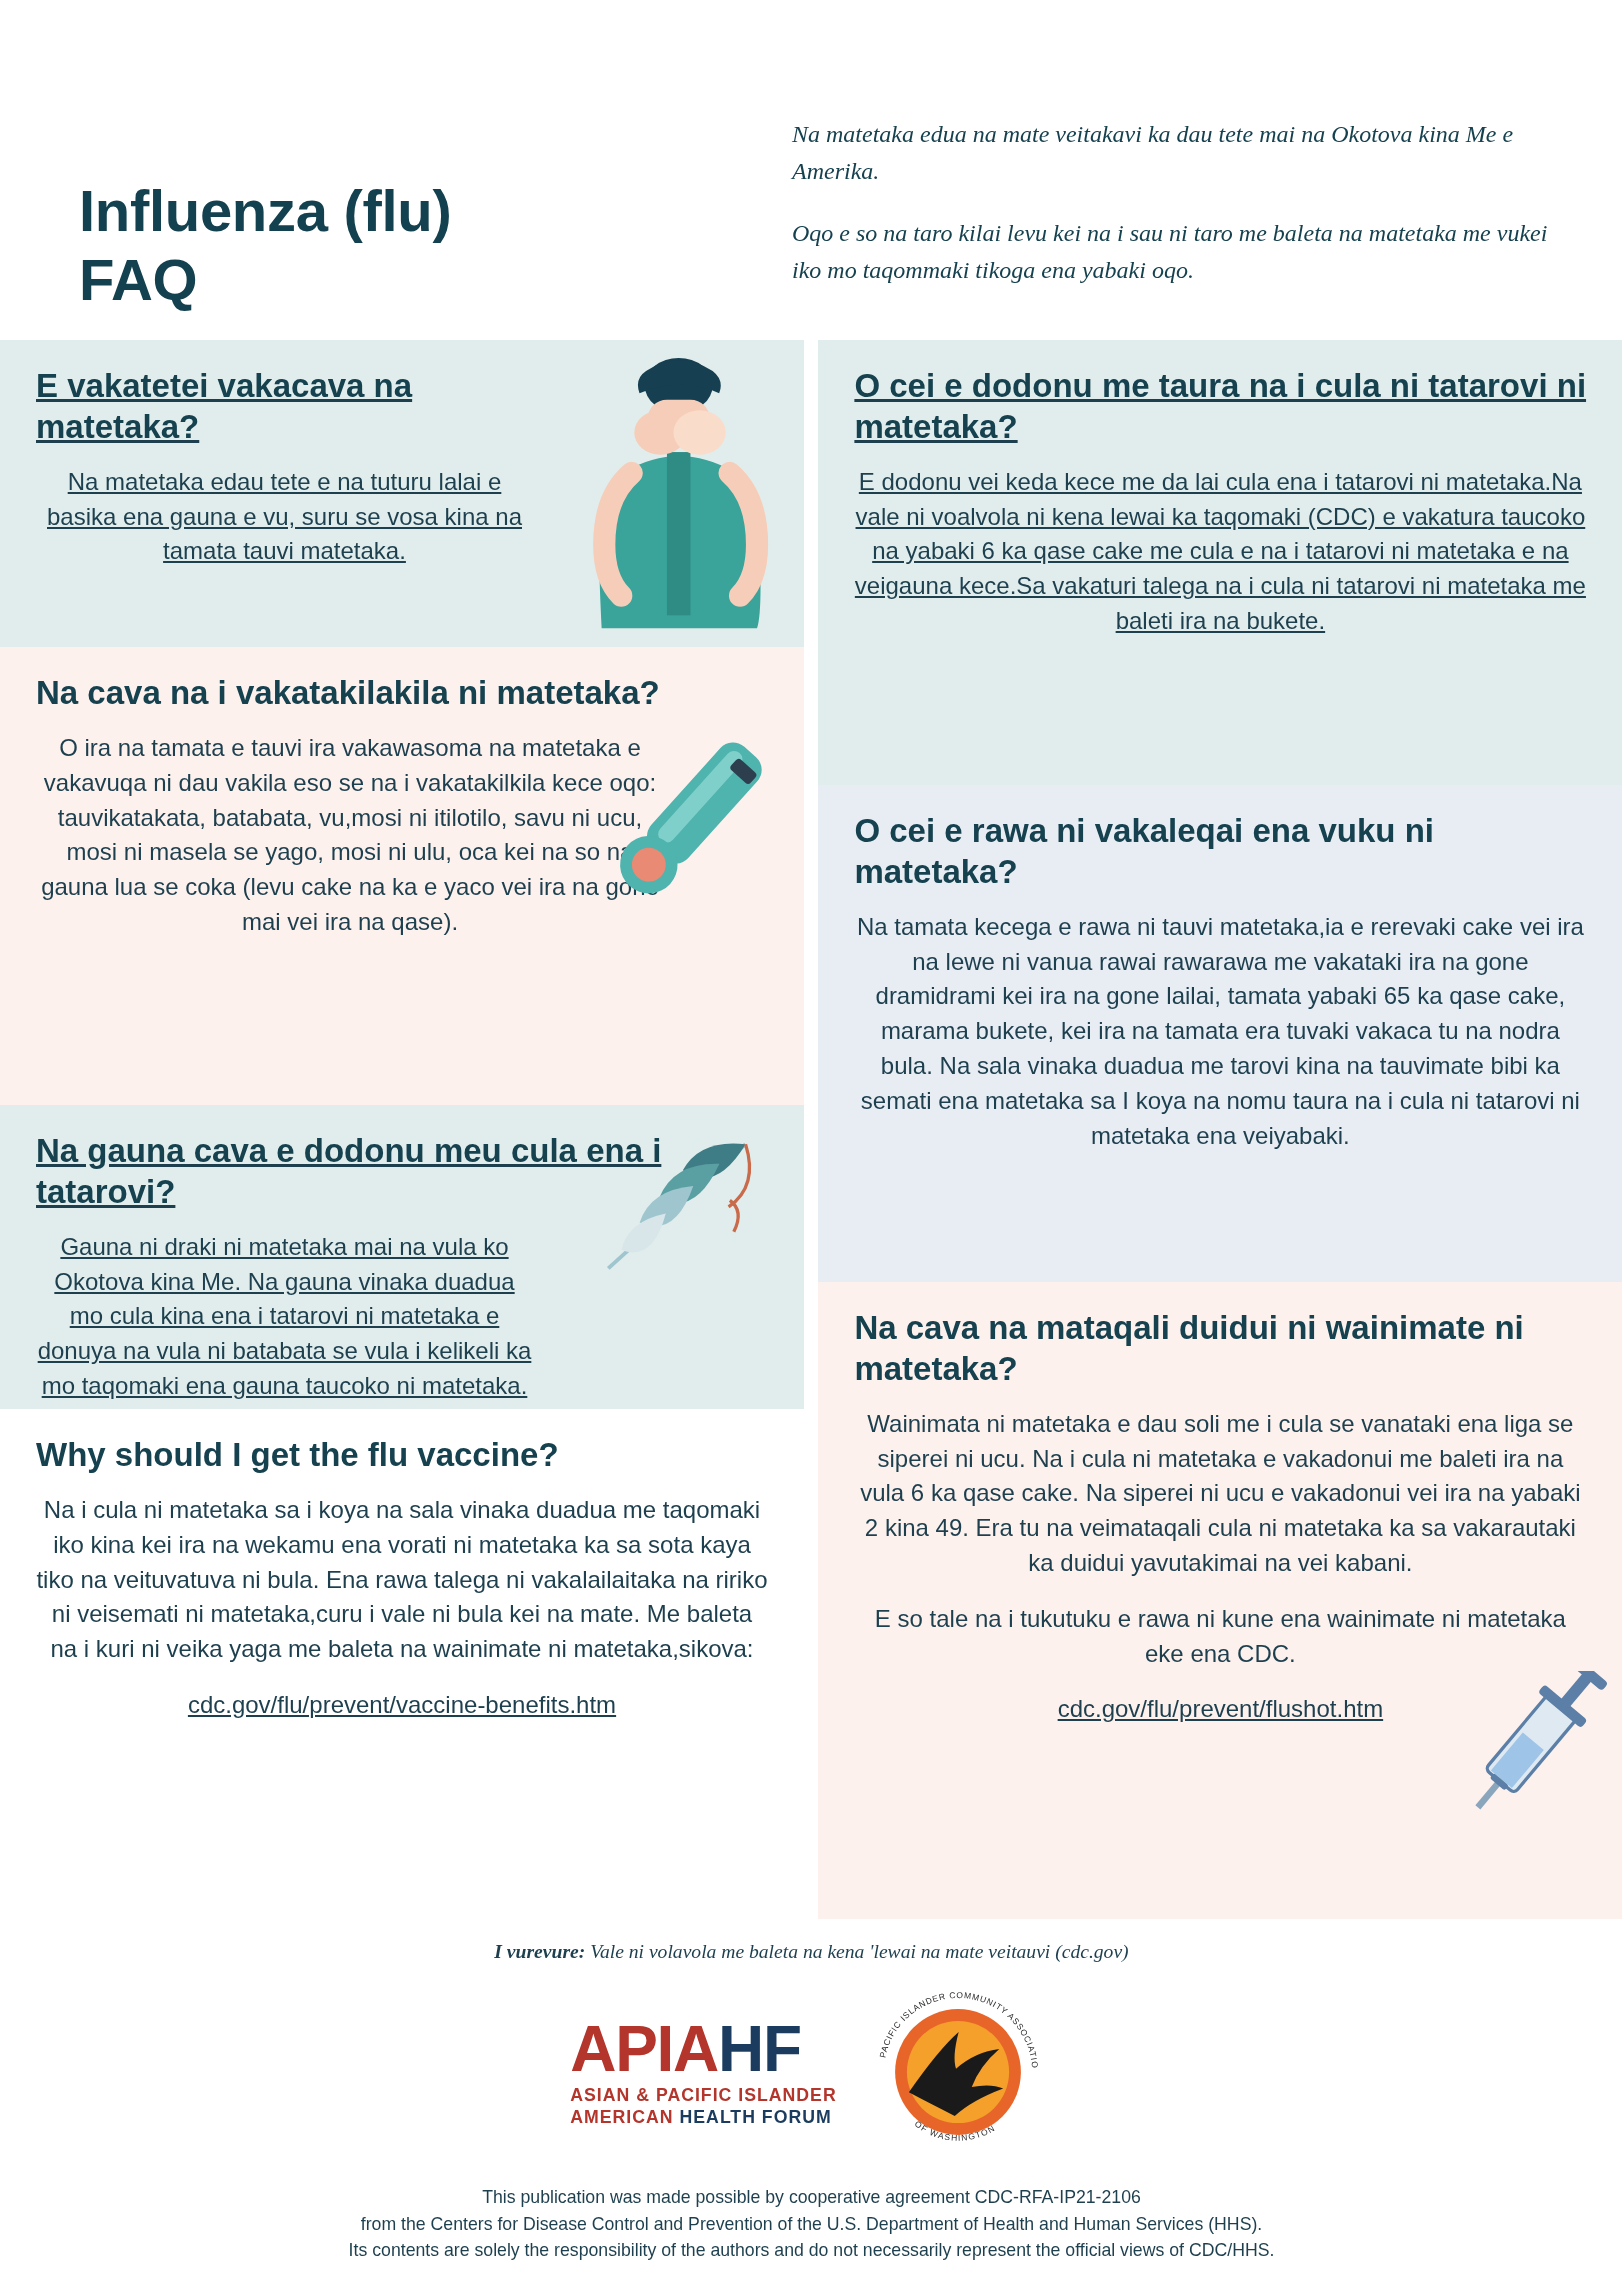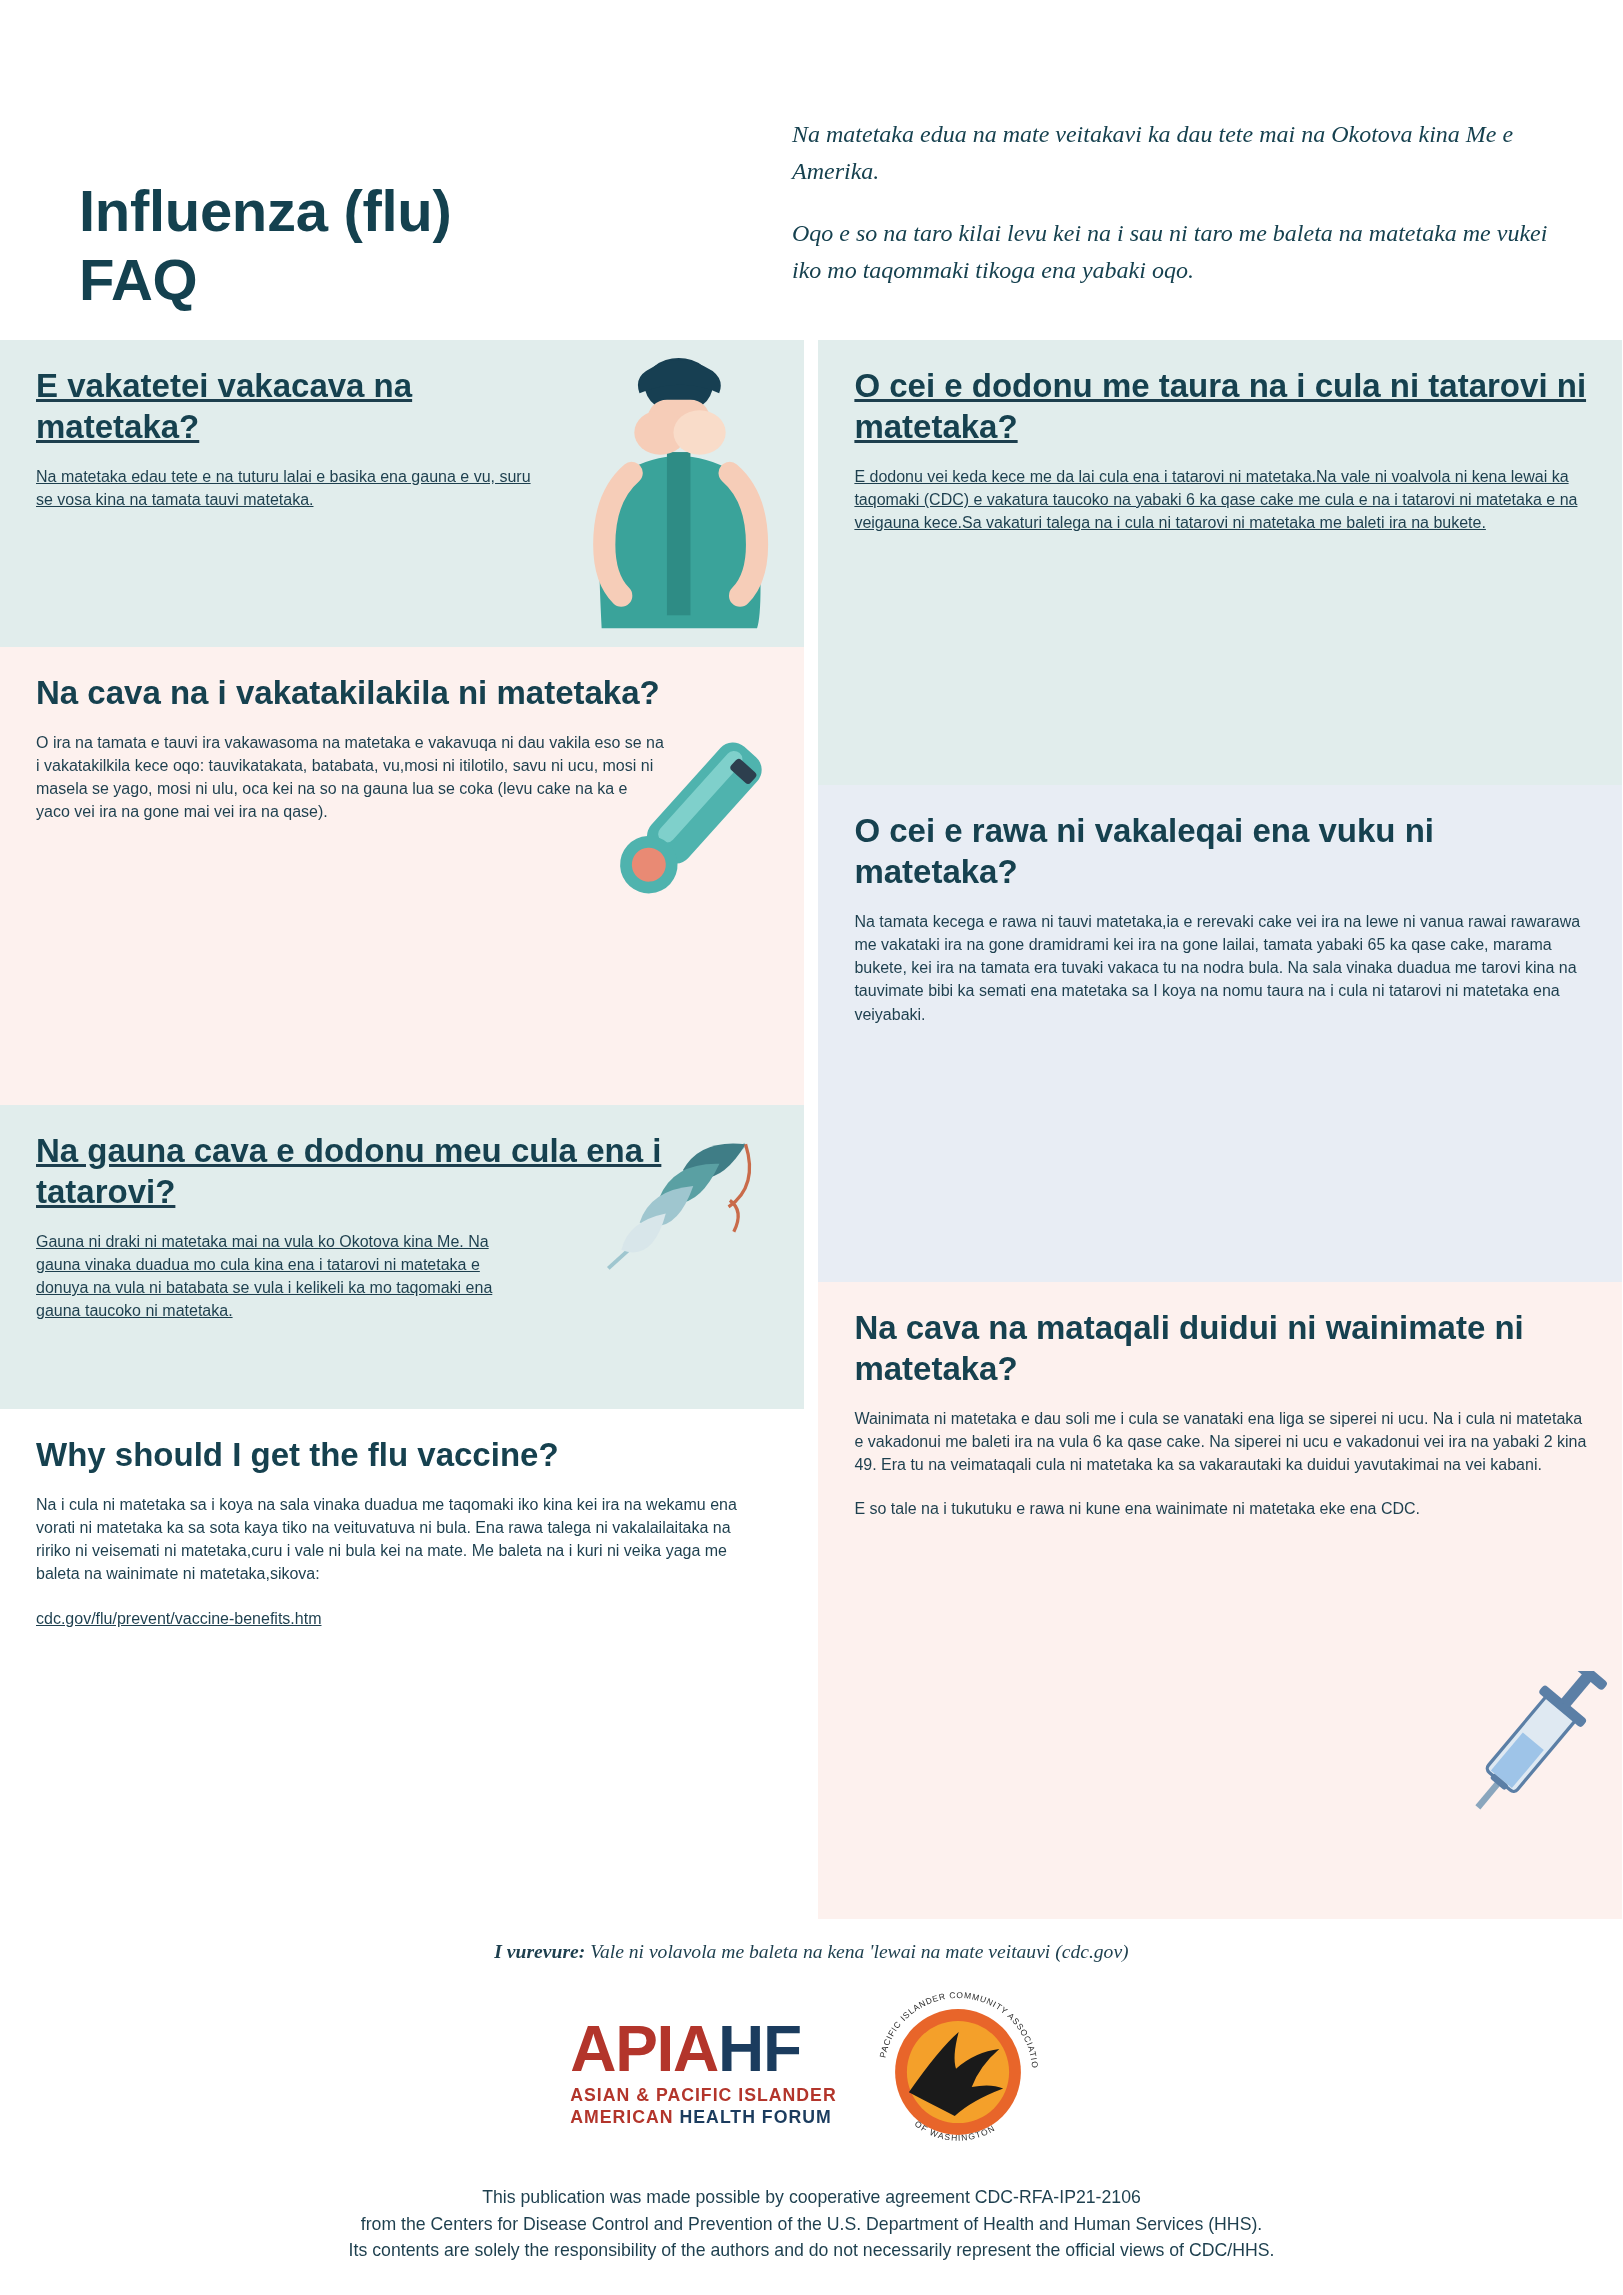--- a/index.html
+++ b/index.html
@@ -81,24 +81,25 @@
     overflow: hidden;
   }
   .card h2 {
     font-size: 33px;
     line-height: 1.24;
     font-weight: 700;
     margin: 0 0 17px 0;
     color: #16414f;
   }
   .card p {
-    font-size: 16px;
+    font-size: 24px;
     line-height: 1.45;
     margin: 0;
     color: #1d3f4e;
+    text-align: center;
   }
   .card p + p { margin-top: 21px; }
   .card a {
     color: #1d3f4e;
     text-decoration: underline;
   }
 
   .bg-teal   { background: #e1edec; text-decoration: underline; }
   .bg-pink   { background: #fdf1ee; }
   .bg-blue   { background: #e8edf4; }
@@ -255,20 +256,21 @@
 
       <div class="card bg-blue" style="height:497px;">
         <h2>O cei e rawa ni vakaleqai ena vuku ni matetaka?</h2>
         <p>Na tamata kecega e rawa ni tauvi matetaka,ia e rerevaki cake vei ira na lewe ni vanua rawai rawarawa me vakataki ira na gone dramidrami kei ira na gone lailai, tamata yabaki 65 ka qase cake, marama bukete, kei ira na tamata era tuvaki vakaca tu na nodra bula. Na sala vinaka duadua me tarovi kina na tauvimate bibi ka semati ena matetaka sa I koya na nomu taura na i cula ni tatarovi ni matetaka ena veiyabaki.</p>
       </div>
 
       <div class="card bg-pink" style="height:637px;">
         <h2>Na cava na mataqali duidui ni wainimate ni matetaka?</h2>
         <p>Wainimata ni matetaka e dau soli me i cula se vanataki ena liga se siperei ni ucu. Na i cula ni matetaka e vakadonui me baleti ira na vula 6 ka qase cake. Na siperei ni ucu e vakadonui vei ira na yabaki 2 kina 49. Era tu na veimataqali cula ni matetaka ka sa vakarautaki ka duidui yavutakimai na vei kabani.</p>
         <p>E so tale na i tukutuku e rawa ni kune ena wainimate ni matetaka eke ena CDC.</p>
+        <p><a href="#">cdc.gov/flu/prevent/flushot.htm</a></p>
         <svg class="illus" width="196" height="183" viewBox="0 0 300 280" style="right:6.5px; bottom:65px;">
           <g transform="rotate(40 150 140)">
             <rect x="118" y="30" width="58" height="150" rx="8" fill="#dfe9f2" stroke="#5b7fa6" stroke-width="5"></rect>
             <rect x="126" y="100" width="42" height="76" fill="#9ec4e8"></rect>
             <rect x="104" y="22" width="86" height="16" rx="6" fill="#5b7fa6"></rect>
             <rect x="138" y="-30" width="18" height="56" fill="#5b7fa6"></rect>
             <rect x="116" y="-42" width="62" height="16" rx="6" fill="#5b7fa6"></rect>
             <rect x="142" y="180" width="10" height="52" fill="#8aa6bd"></rect>
             <rect x="132" y="176" width="30" height="10" rx="4" fill="#5b7fa6"></rect>
           </g>

